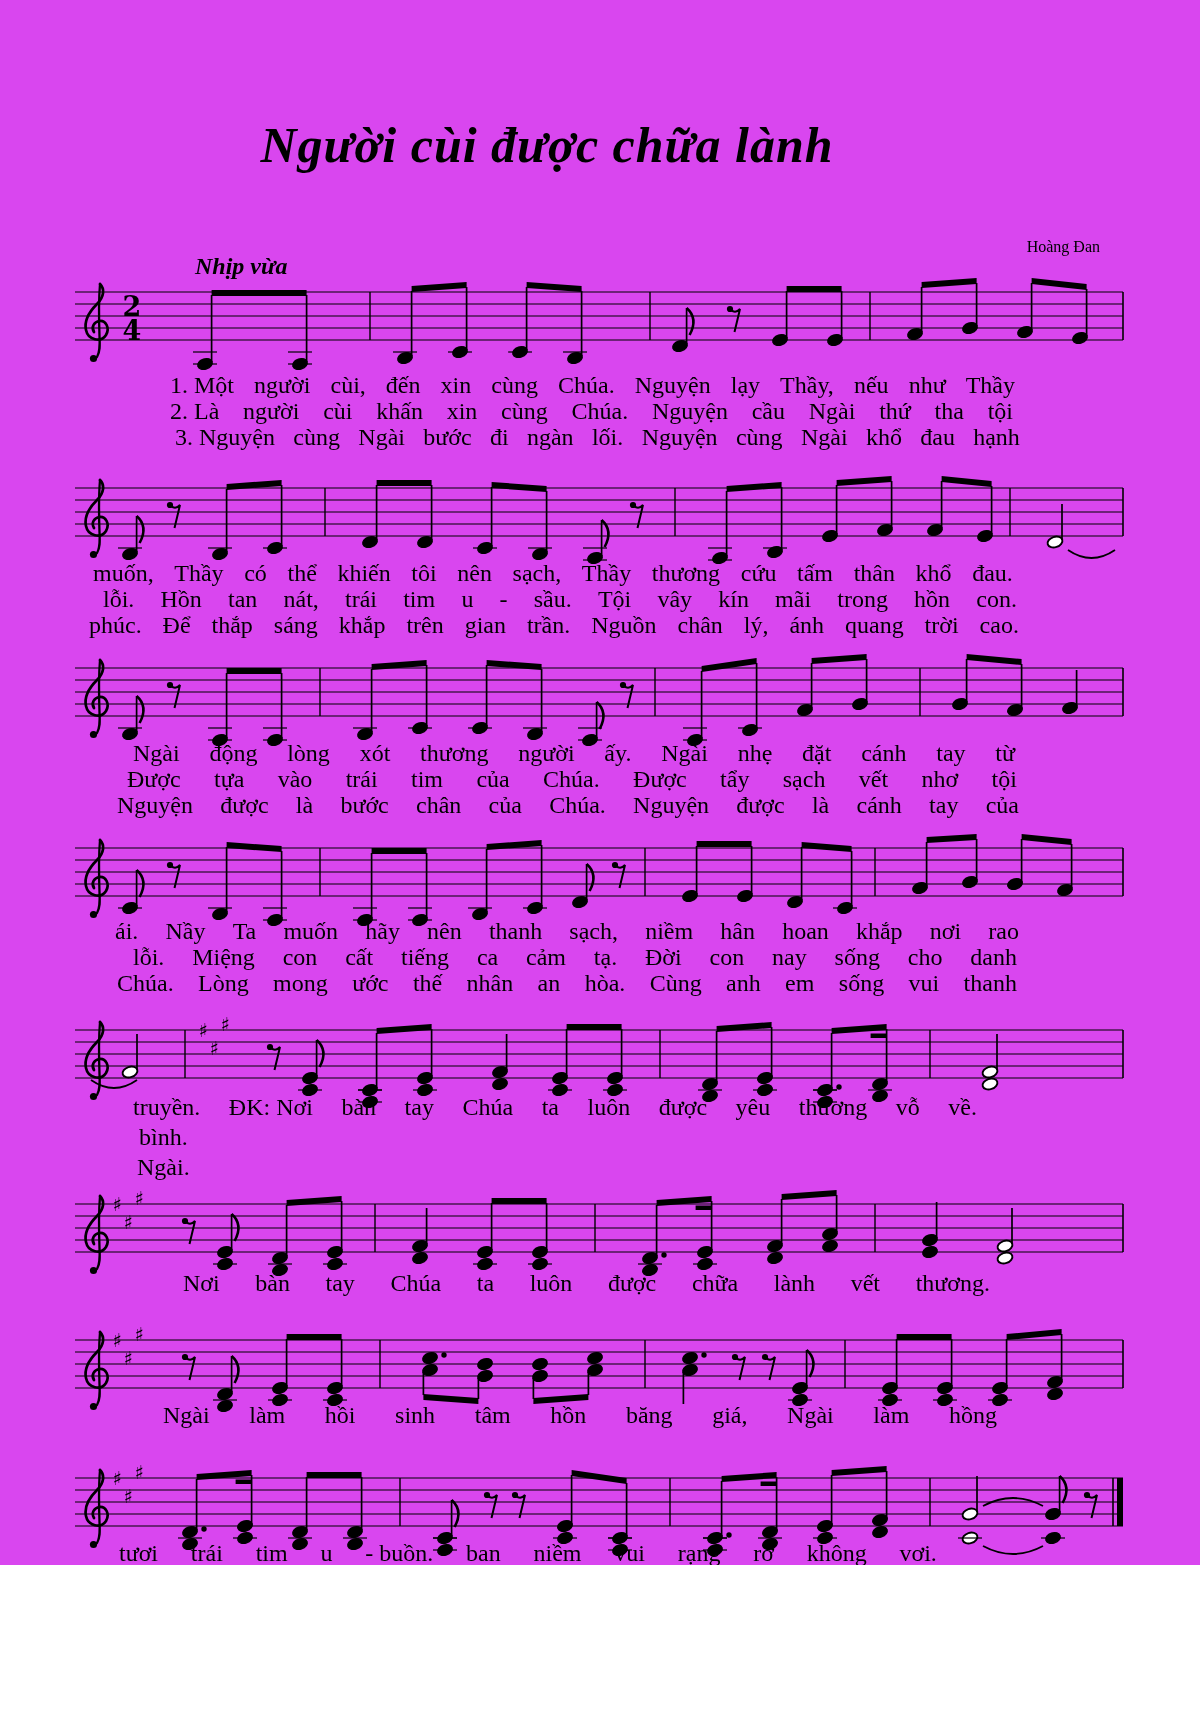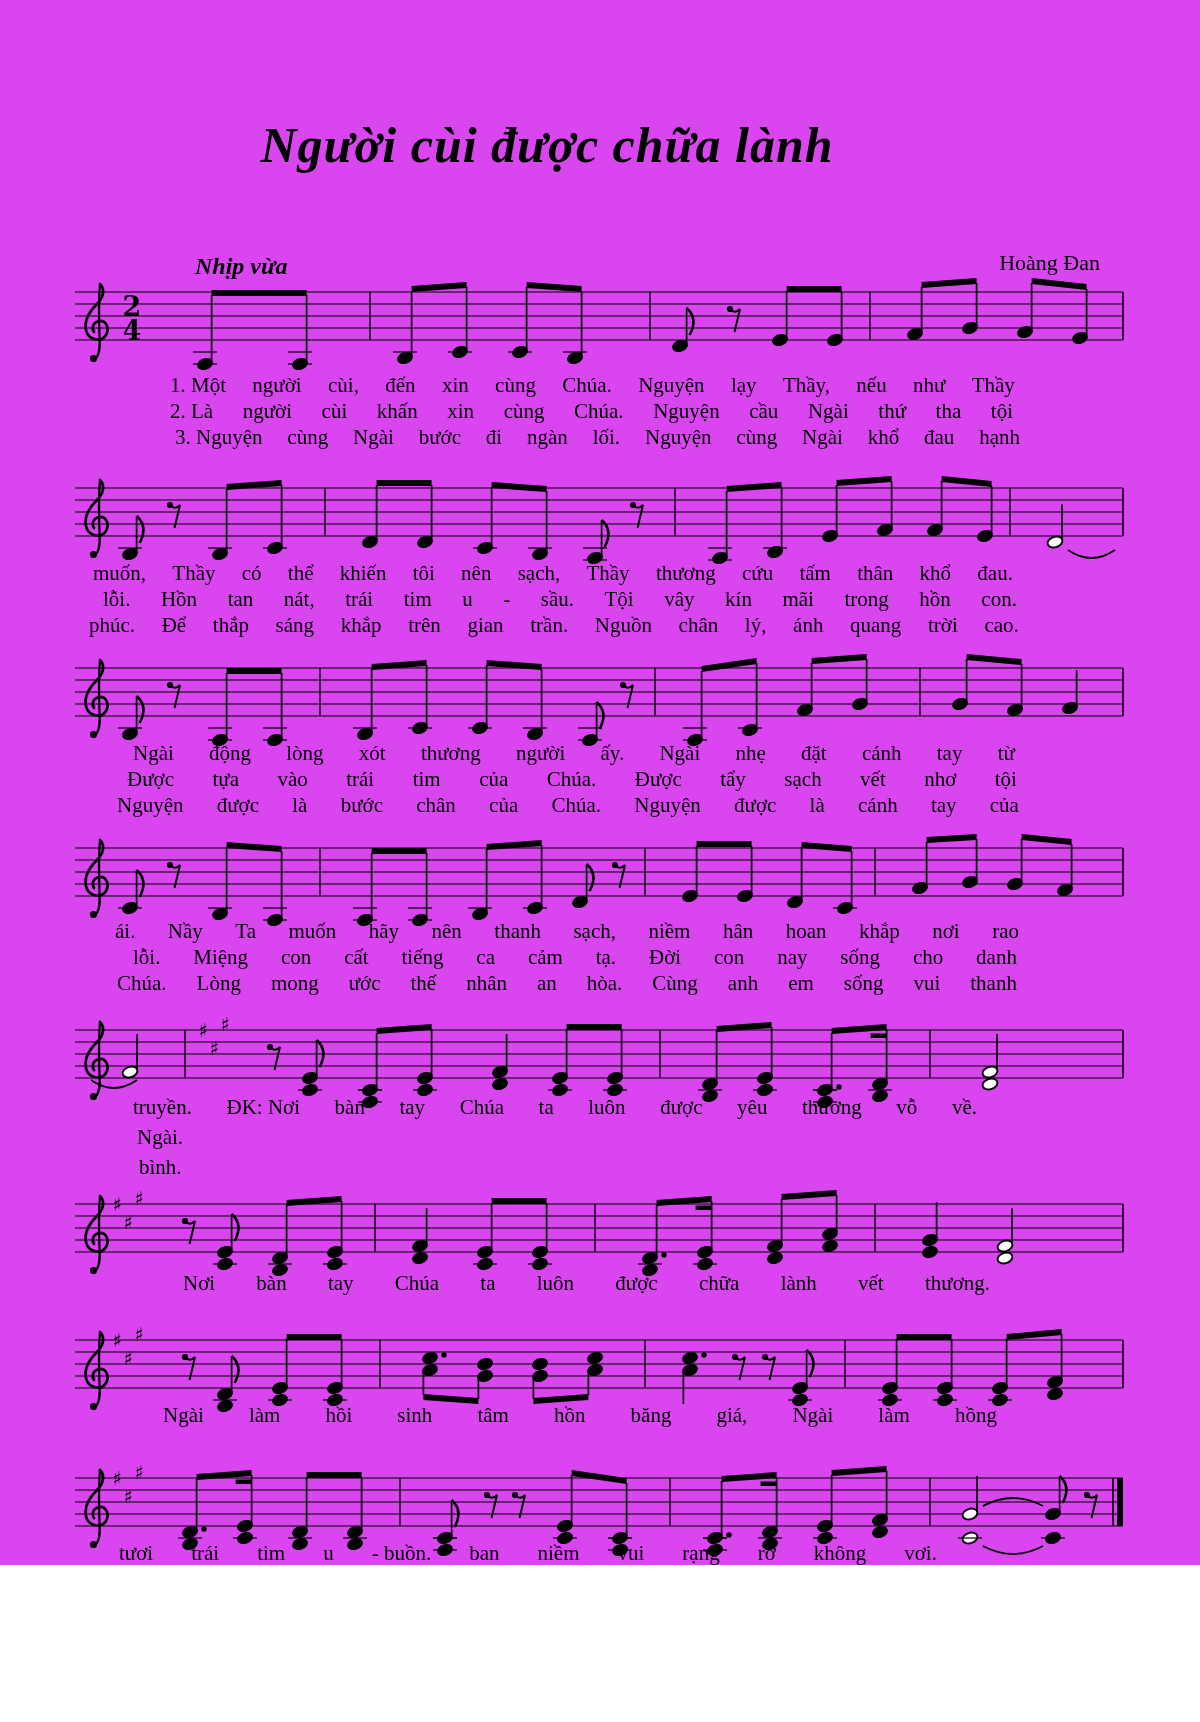--- a/index.html
+++ b/index.html
@@ -4,26 +4,26 @@
 <style>
   html,body{margin:0;padding:0;background:#fff;}
   .page{position:relative;width:1200px;height:1565px;background:#d946ef;overflow:hidden;
         font-family:"Liberation Serif",serif;color:#000;}
   .hdr-title{position:absolute;left:0;top:116px;width:1094px;text-align:center;
              font-size:50px;font-weight:bold;font-style:italic;letter-spacing:1px;}
   .hdr-sub1{position:absolute;left:0;top:180px;width:1094px;text-align:center;
             font-size:22px;font-weight:bold;font-style:italic;}
   .hdr-sub2{position:absolute;left:0;top:210px;width:1094px;text-align:center;
             font-size:21px;font-style:italic;}
-  .composer{position:absolute;top:250px;right:100px;font-size:22px;}
+  .composer{position:absolute;top:238px;right:100px;font-size:16px;}
   .tempo{position:absolute;left:195px;top:253px;font-size:24px;font-style:italic;font-weight:600;}
   .sys{position:absolute;left:75px;width:1050px;height:118px;}
   .sys svg{display:block;overflow:visible;}
   .lyrics{position:absolute;left:75px;width:1050px;}
-  .lline{display:flex;justify-content:space-between;font-size:21px;line-height:26px;white-space:nowrap;}
+  .lline{display:flex;justify-content:space-between;font-size:24px;line-height:26px;white-space:nowrap;}
   .lline.single{justify-content:flex-start;}
   .ts{font:bold 27px "DejaVu Serif",serif;text-anchor:middle;}
   .ks{font:bold 19px "DejaVu Sans",sans-serif;text-anchor:middle;}
   .footer{position:absolute;left:0;top:1600px;width:1200px;display:flex;align-items:center;
           justify-content:center;gap:10px;font-family:"DejaVu Serif",serif;font-size:21px;}
   .pdficon{width:30px;height:38px;flex:0 0 auto;}
   .footer a{color:#000;text-decoration:none;}
 </style>
 </head>
 <body>
@@ -854,25 +854,25 @@
           <span>tay</span>
           <span>Chúa</span>
           <span>ta</span>
           <span>luôn</span>
           <span>được</span>
           <span>yêu</span>
           <span>thương</span>
           <span>vỗ</span>
           <span>về.</span>
         </div>
+        <div class="lline single" style="line-height: 30px; margin-left: 64px; margin-right: 0px;">
+          <span>bình.</span>
+        </div>
         <div class="lline single" style="line-height: 30px; margin-left: 62px; margin-right: 0px;">
           <span>Ngài.</span>
-        </div>
-        <div class="lline single" style="line-height: 30px; margin-left: 64px; margin-right: 0px;">
-          <span>bình.</span>
         </div>
       </div>
       <div class="lyrics" style="top: 1270px;">
         <div class="lline" style="margin-left: 108px; margin-right: 135px;">
           <span>Nơi</span>
           <span>bàn</span>
           <span>tay</span>
           <span>Chúa</span>
           <span>ta</span>
           <span>luôn</span>

